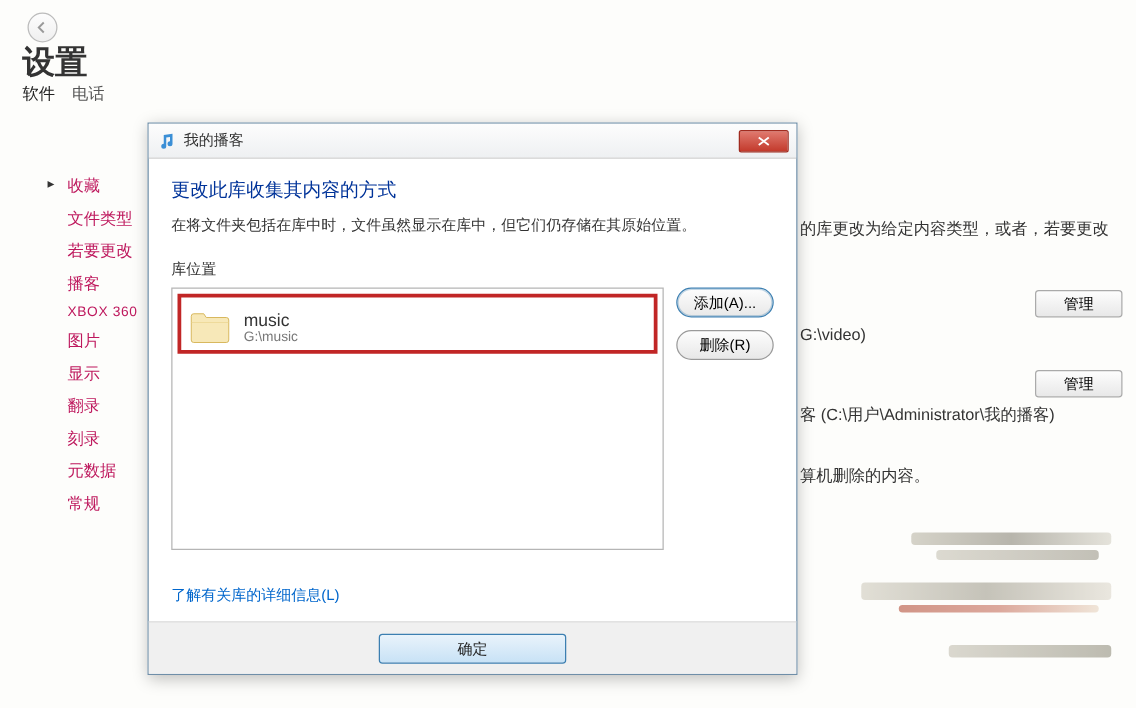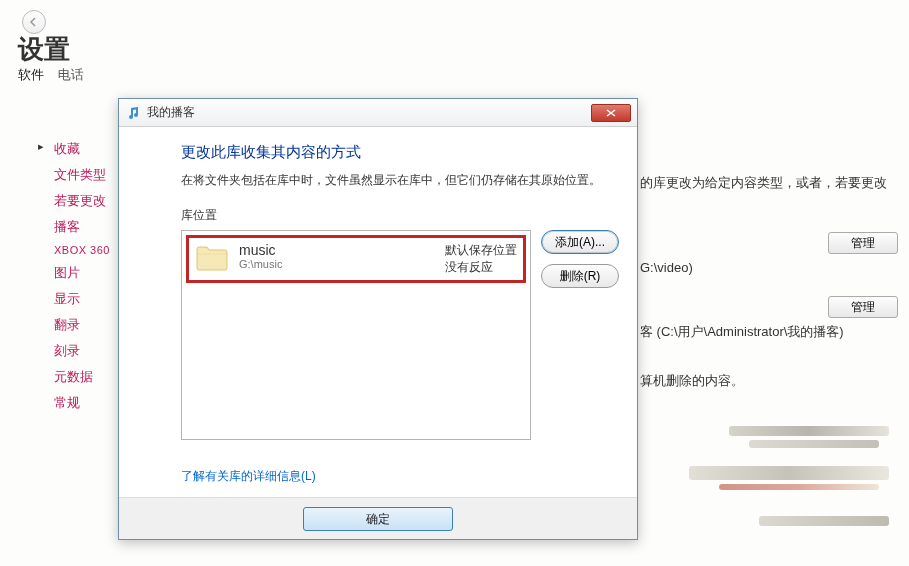--- a/index.html
+++ b/index.html
@@ -146,21 +146,20 @@
     justify-content: center;
     color: #fff;
     font-size: 10px;
     cursor: pointer;
   }
 
   .dialog-body {
     padding: 16px 18px 10px 18px;
     height: calc(100% - 28px - 42px);
     position: relative;
-    margin-left: 44px;
   }
   .dialog-heading {
     font-size: 15px;
     color: #003399;
     margin-bottom: 10px;
   }
   .dialog-desc {
     font-size: 12px;
     color: #333;
     margin-bottom: 18px;
@@ -181,21 +180,21 @@
     height: 210px;
     border: 1px solid #b5b5b5;
     background: #fff;
     position: relative;
     padding: 4px;
   }
   .highlight-box {
     border: 3px solid #c12626;
     padding: 4px 6px;
     display: flex;
-    align-items: flex-start;
+    align-items: flex-end;
     height: 48px;
   }
   .folder-icon {
     width: 34px;
     height: 30px;
     margin-right: 10px;
     flex-shrink: 0;
   }
   .folder-icon svg { display: block; }
   .entry-left { flex: 1; }
@@ -346,24 +345,20 @@
           <span class="folder-icon">
             <svg width="34" height="30" viewBox="0 0 34 30">
               <path d="M2 7 L2 26 Q2 28 4 28 L30 28 Q32 28 32 26 L32 10 Q32 8 30 8 L14 8 L12 5 L4 5 Q2 5 2 7 Z" fill="#f7e8b8" stroke="#d8b85e" stroke-width="0.8"></path>
               <path d="M2 12 L32 12" stroke="#e8d28a" stroke-width="0.5"></path>
             </svg>
           </span>
           <div class="entry-left">
             <div class="entry-title">music</div>
             <div class="entry-path">G:\music</div>
           </div>
-          <div class="entry-right">
-            <div>默认保存位置</div>
-            <div>没有反应</div>
-          </div>
         </div>
       </div>
 
       <div class="side-buttons">
         <div class="win-btn default">添加(A)...</div>
         <div class="win-btn">删除(R)</div>
       </div>
     </div>
 
     <div class="learn-link">了解有关库的详细信息(L)</div>

